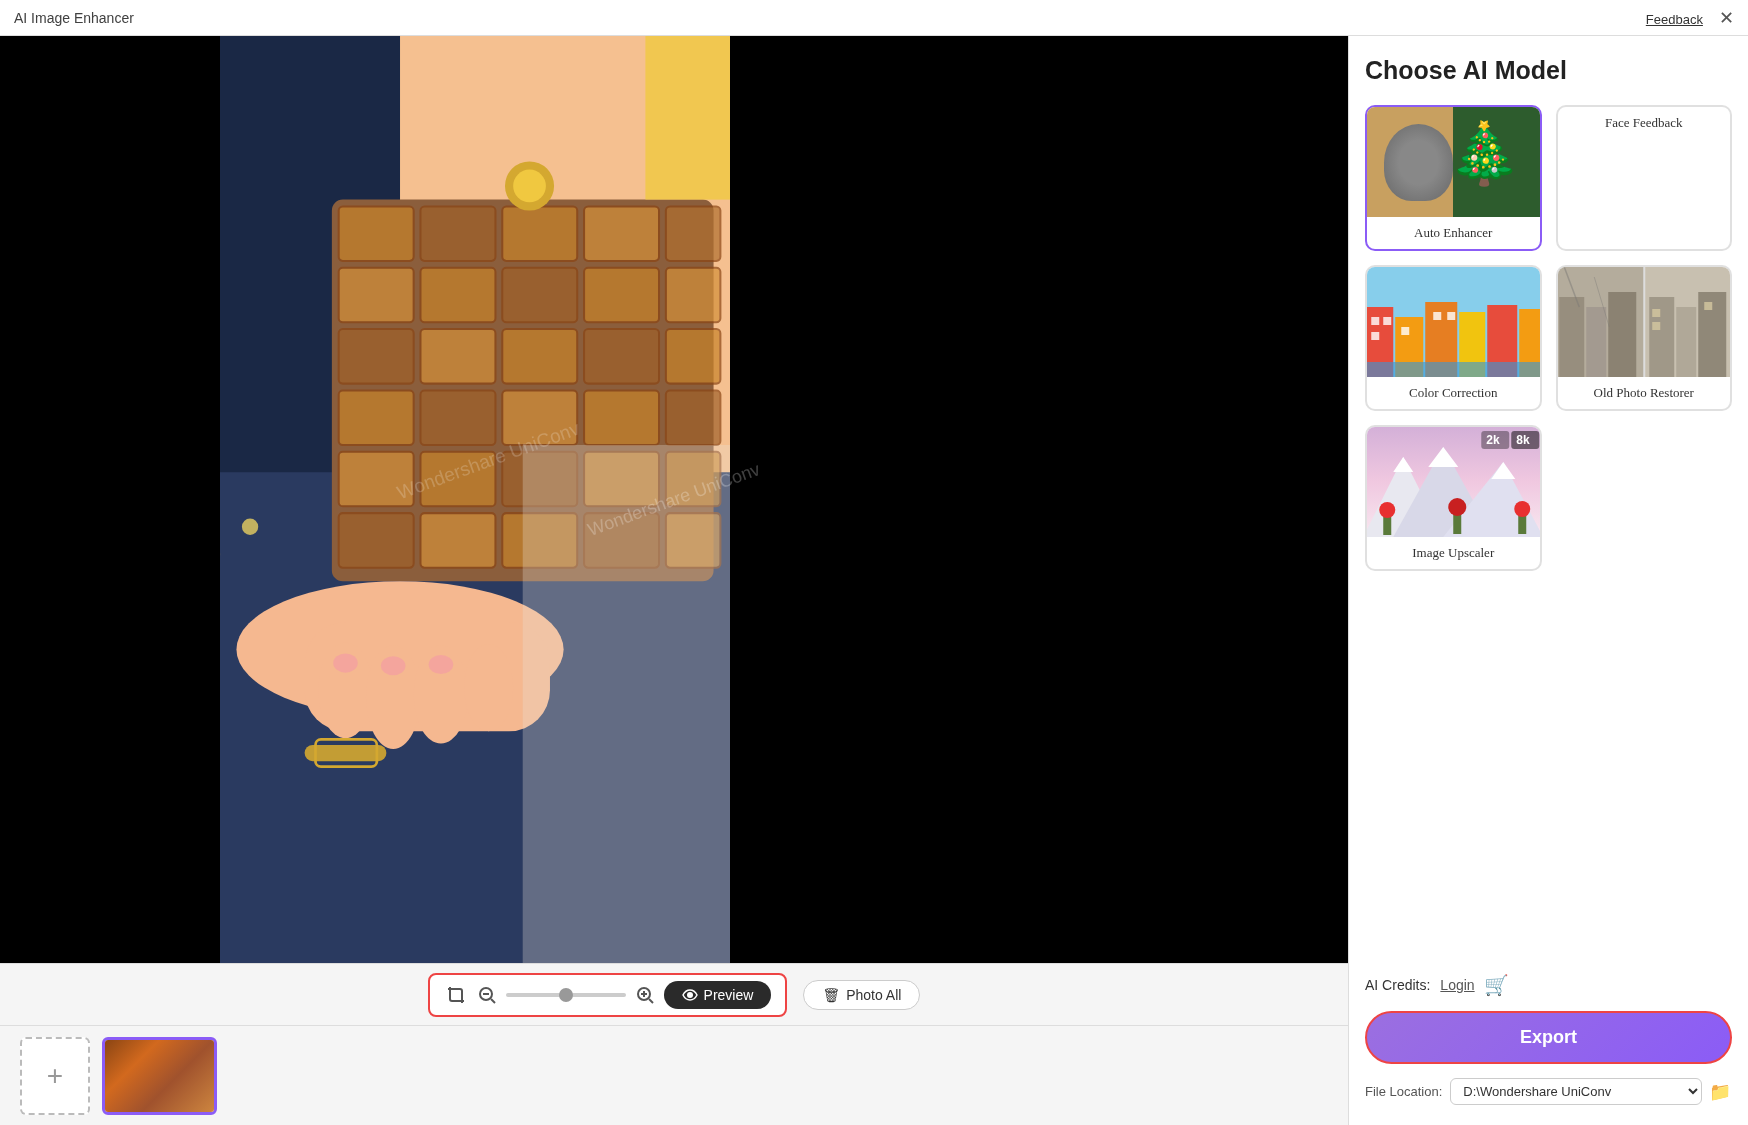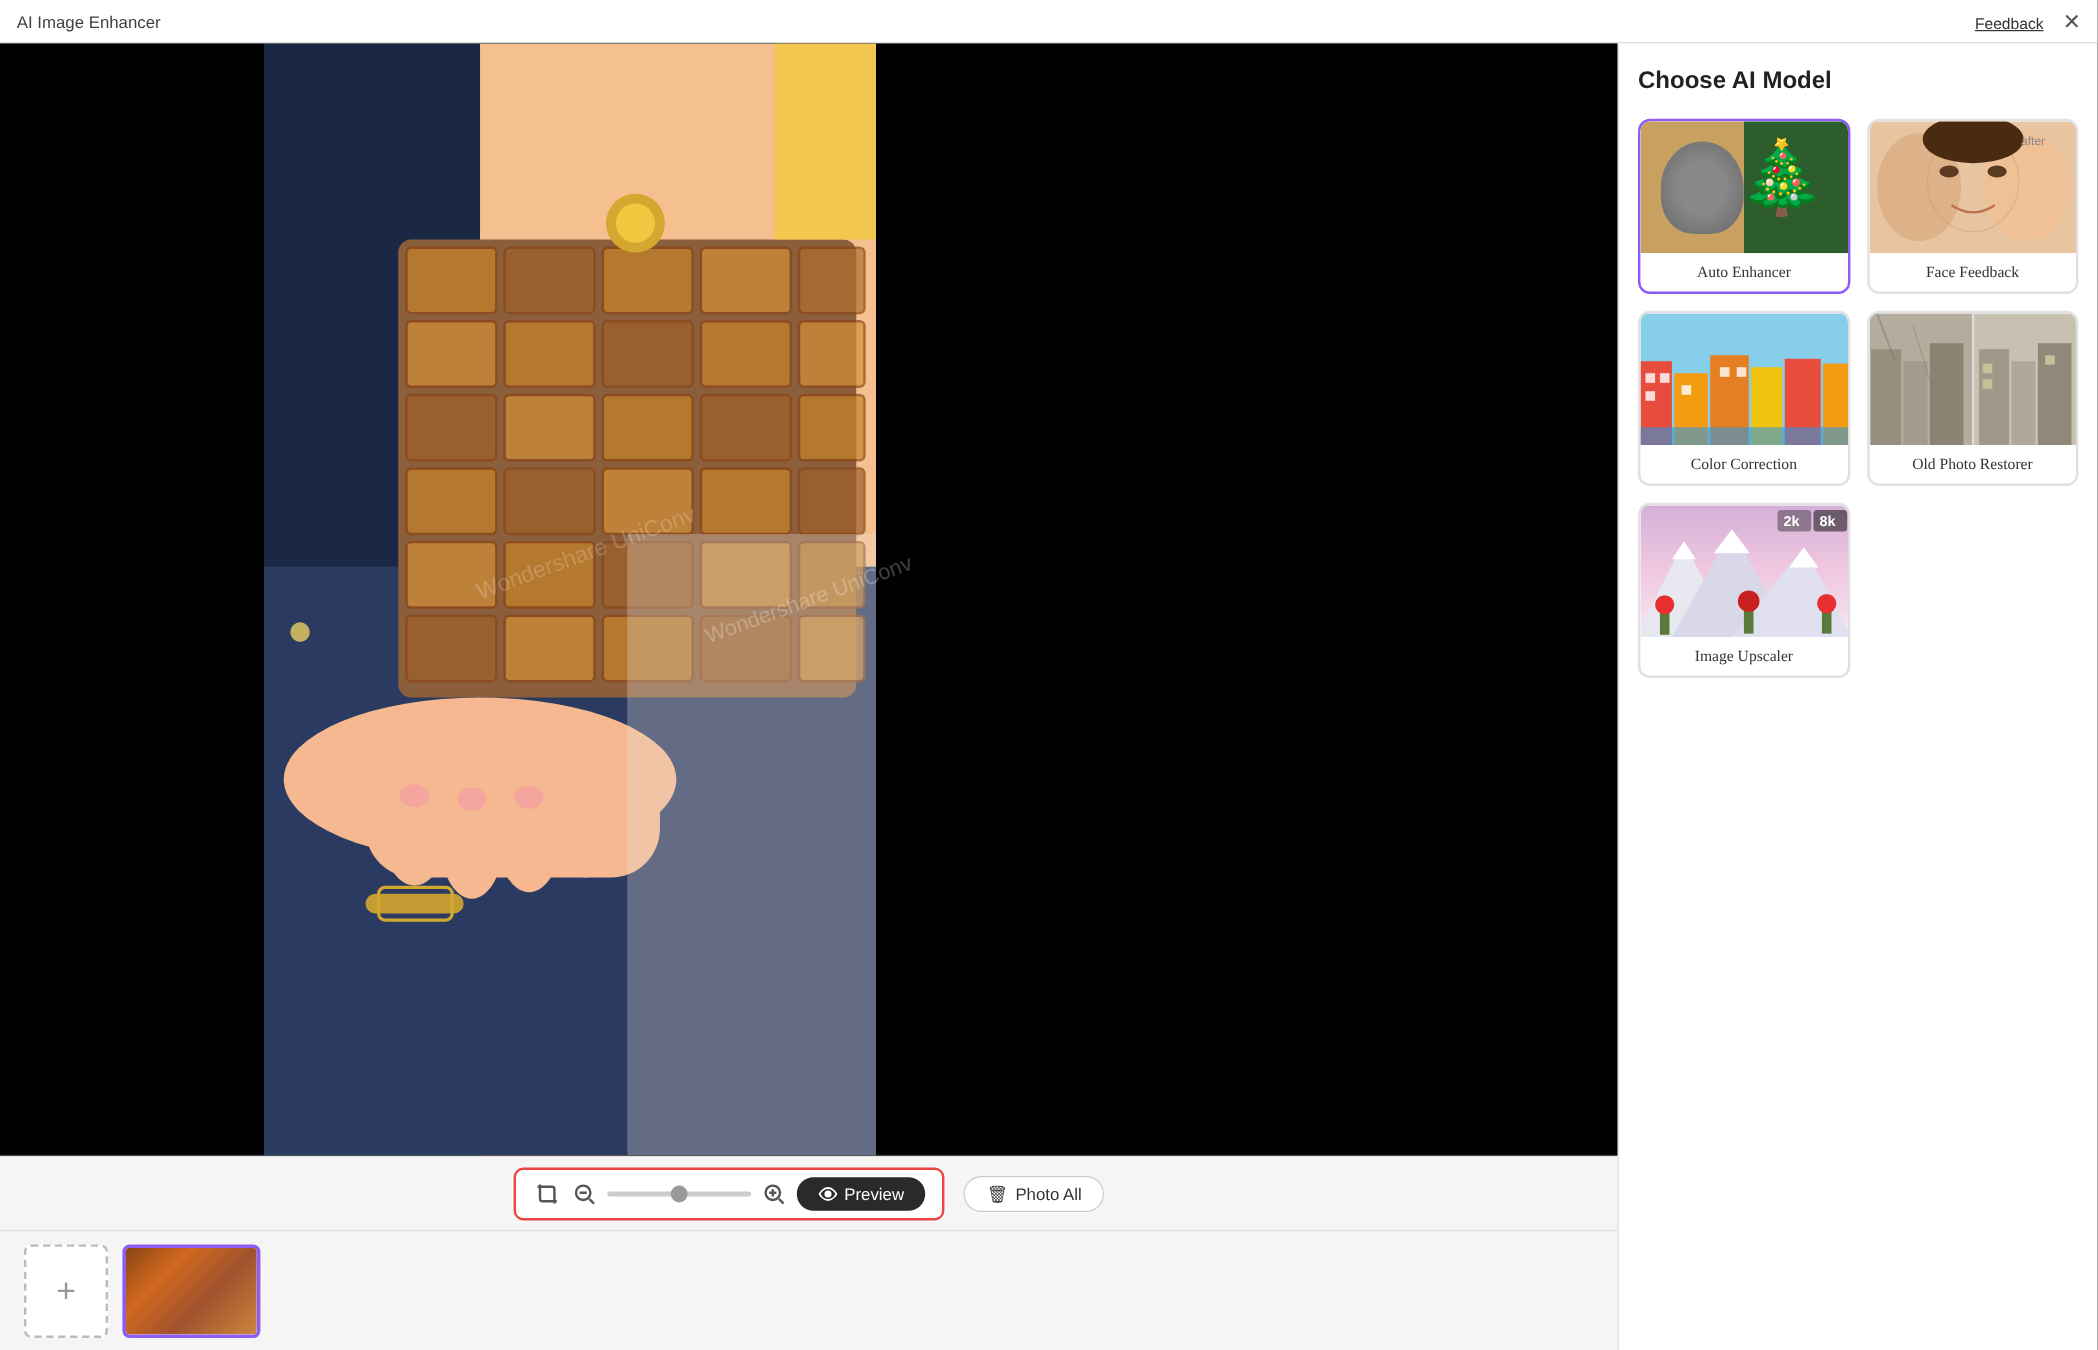--- a/index.html
+++ b/index.html
@@ -203,21 +203,21 @@
       background: #fff;
       border-left: 1px solid #ddd;
       display: flex;
       flex-direction: column;
       padding: 20px 16px;
       overflow-y: auto;
       flex-shrink: 0;
     }
 
     .panel-title {
-      font-size: 20px;
+      font-size: 25px;
       font-weight: 600;
       color: #222;
       margin-bottom: 20px;
     }
 
     .model-grid {
       display: grid;
       grid-template-columns: 1fr 1fr;
       gap: 14px;
       margin-bottom: 24px;
@@ -531,40 +531,20 @@
     <div class="model-grid">
 
       <div class="model-card selected">
         <div class="model-thumb">
           <div class="thumb-auto"></div>
         </div>
         <div class="model-label">Auto Enhancer</div>
       </div>
 
       <div class="model-card">
-        <div class="model-thumb">
-          <svg width="100%" height="110" viewBox="0 0 180 110" preserveAspectRatio="xMidYMid slice">
-            <rect width="180" height="110" fill="#e8c4a0"></rect>
-            <line x1="90" y1="0" x2="90" y2="110" stroke="#ccc" stroke-width="1" opacity="0.6"></line>
-
-            <ellipse cx="45" cy="55" rx="35" ry="45" fill="#d4a070" opacity="0.5"></ellipse>
-
-            <ellipse cx="135" cy="55" rx="35" ry="45" fill="#f5c090" opacity="0.6"></ellipse>
-
-            <ellipse cx="90" cy="50" rx="38" ry="42" fill="none" stroke="#c89070" stroke-width="1" opacity="0.4"></ellipse>
-
-            <ellipse cx="70" cy="42" rx="8" ry="5" fill="#5a3a20"></ellipse>
-            <ellipse cx="110" cy="42" rx="8" ry="5" fill="#5a3a20"></ellipse>
-
-            <path d="M72 70 Q90 82 108 70" fill="none" stroke="#c07050" stroke-width="2"></path>
-
-            <ellipse cx="90" cy="15" rx="42" ry="20" fill="#4a2a10"></ellipse>
-            <text x="130" y="20" fill="#888" font-size="10">after</text>
-          </svg>
-        </div>
         <div class="model-label">Face Feedback</div>
       </div>
 
       <div class="model-card">
         <div class="model-thumb">
           <svg width="100%" height="110" viewBox="0 0 180 110" preserveAspectRatio="xMidYMid slice">
 
             <rect width="180" height="110" fill="#87ceeb"></rect>
 
             <rect x="0" y="40" width="30" height="70" fill="#e74c3c"></rect>
@@ -649,15 +629,32 @@
 
             <rect x="118" y="4" width="28" height="18" rx="3" fill="rgba(0,0,0,0.35)"></rect>
             <text x="123" y="17" fill="white" font-size="12" font-weight="bold">2k</text>
           </svg>
         </div>
         <div class="model-label">Image Upscaler</div>
       </div>
 
     </div>
 
+    <div class="panel-bottom">
+      <div class="ai-credits-row">
+        <span class="ai-credits-label">AI Credits:</span>
+        <button class="login-btn">Login</button>
+        <span class="cart-icon">🛒</span>
+      </div>
+
+      <button class="export-btn">Export</button>
+
+      <div class="file-location-row">
+        <span class="file-location-label">File Location:</span>
+        <select class="file-location-select">
+          <option>D:\Wondershare UniConv</option>
+        </select>
+        <button class="folder-icon-btn">📁</button>
+      </div>
+    </div>
   </div>
 
 </div>
 
 </body></html>

